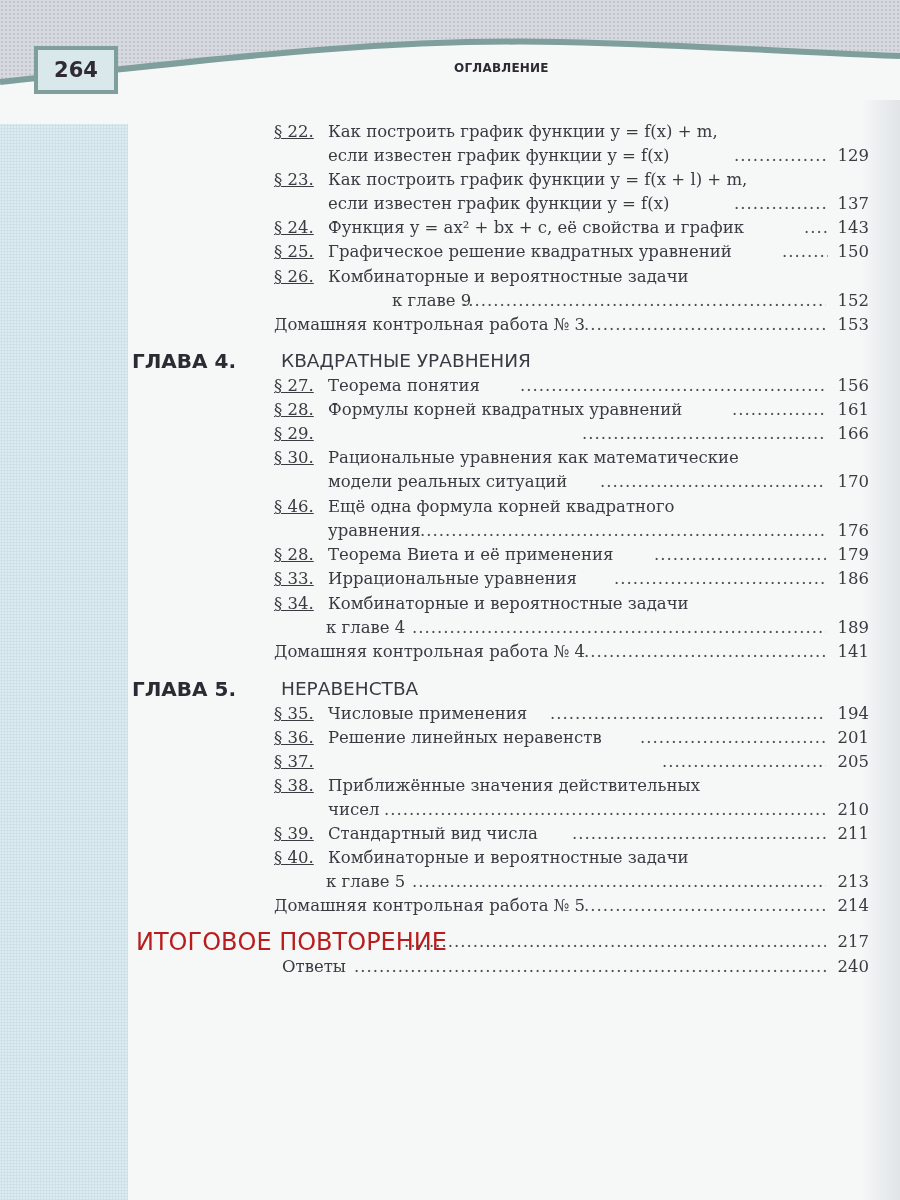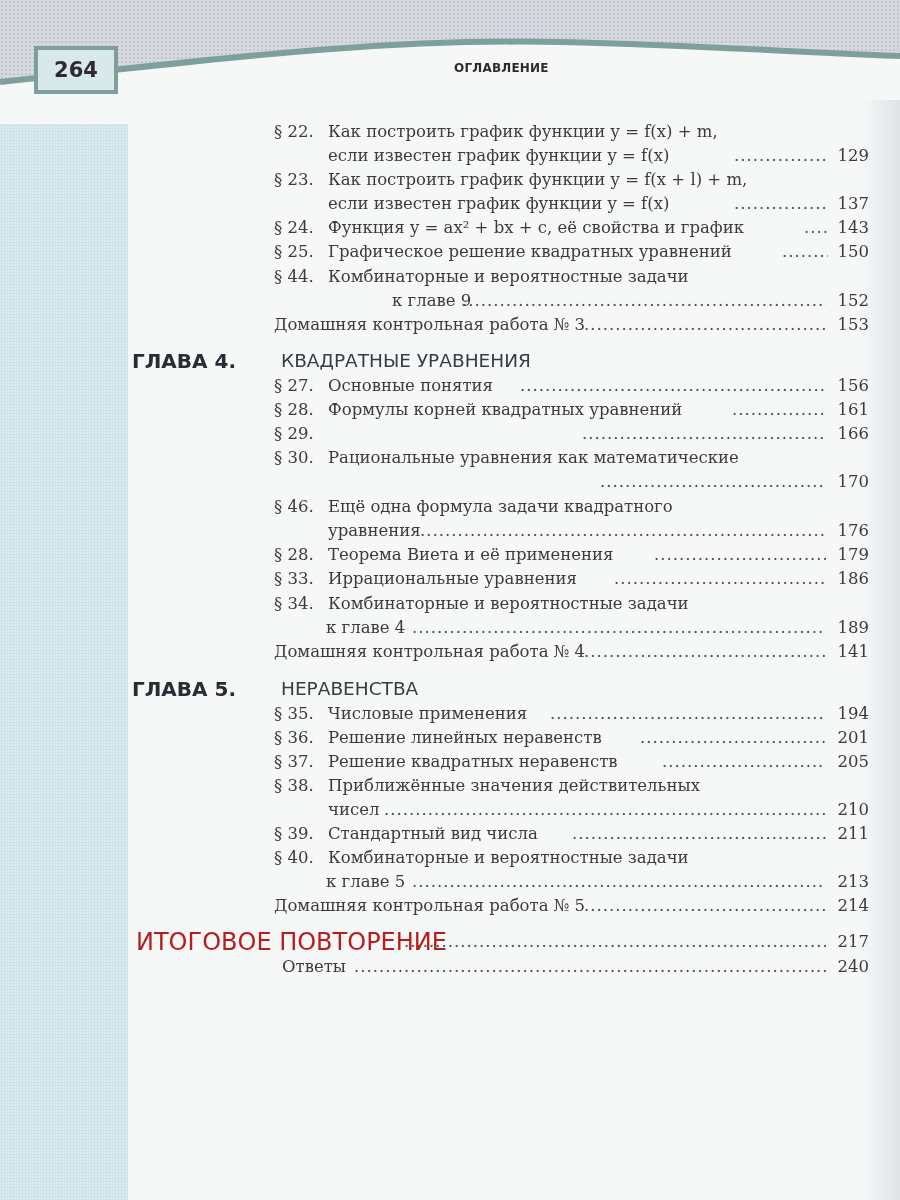--- a/index.html
+++ b/index.html
@@ -29,21 +29,21 @@
       position: absolute; left: 0; top: 124px; width: 128px; height: 1076px;
       background: #dcecf1;
       background-image: radial-gradient(#cfe1e8 1px, transparent 1.2px);
       background-size: 3px 3px;
     }
     .page-shade { position: absolute; right: 0; top: 100px; width: 40px; height: 1100px;
       background: linear-gradient(to right, rgba(230,233,236,0), rgba(222,226,230,0.9)); }
 
     .toc { position: absolute; left: 0; top: 0; width: 900px; }
     .row { position: absolute; left: 0; width: 900px; height: 24px; font-size: 16.5px; line-height: 24px; white-space: nowrap; }
-    .num { position: absolute; left: 274px; }
+    .num { position: absolute; left: 274px; text-decoration: underline; }
     .txt { position: absolute; }
     .leader { position: absolute; overflow: hidden; color: #4a4a50; letter-spacing: 1px; }
     .page { position: absolute; left: 833px; width: 36px; text-align: right; }
     .chapter { position: absolute; font-family: "DejaVu Sans", sans-serif; font-size: 20px; line-height: 24px; white-space: nowrap; }
     .ch-label { left: 132px; font-weight: bold; color: #2b2b33; }
     .ch-title { left: 281px; color: #3a3a44; font-size: 18.5px; }
     .final { left: 136px; color: #b91c1c; font-size: 24px; }
   </style>
 </head>
 <body>
@@ -89,66 +89,67 @@
   </div>
 
   <div class="row" style="top:240px">
     <span class="num">§ 25.</span>
     <span class="txt" style="left:328px">Графическое решение квадратных уравнений</span>
     <span class="leader" style="left:782px;width:46px">............................................................................................................</span>
     <span class="page">150</span>
   </div>
 
   <div class="row" style="top:265px">
-    <span class="num">§ 44.</span>
+    <span class="num">§ 26.</span>
     <span class="txt" style="left:328px">Комбинаторные и вероятностные задачи</span>
   </div>
   <div class="row" style="top:289px">
     <span class="txt" style="left:392px">к главе 9</span>
     <span class="leader" style="left:394px;width:432px;padding-left:0;text-indent:68px">............................................................................................................</span>
     <span class="page">152</span>
   </div>
 
   <div class="row" style="top:313px">
     <span class="txt" style="left:274px">Домашняя контрольная работа № 3</span>
     <span class="leader" style="left:584px;width:242px">............................................................................................................</span>
     <span class="page">153</span>
   </div>
 
   <div class="chapter ch-label" style="top:349px">ГЛАВА 4.</div>
   <div class="chapter ch-title" style="top:349px">КВАДРАТНЫЕ УРАВНЕНИЯ</div>
 
   <div class="row" style="top:374px">
     <span class="num">§ 27.</span>
-    <span class="txt" style="left:328px">Основные понятия</span>
+    <span class="txt" style="left:328px">Теорема понятия</span>
     <span class="leader" style="left:520px;width:306px">............................................................................................................</span>
     <span class="page">156</span>
   </div>
   <div class="row" style="top:398px">
     <span class="num">§ 28.</span>
     <span class="txt" style="left:328px">Формулы корней квадратных уравнений</span>
     <span class="leader" style="left:732px;width:94px">............................................................................................................</span>
     <span class="page">161</span>
   </div>
   <div class="row" style="top:422px">
     <span class="num">§ 29.</span>
     <span class="leader" style="left:582px;width:244px">............................................................................................................</span>
     <span class="page">166</span>
   </div>
   <div class="row" style="top:446px">
     <span class="num">§ 30.</span>
     <span class="txt" style="left:328px">Рациональные уравнения как математические</span>
   </div>
   <div class="row" style="top:470px">
+    <span class="txt" style="left:328px">модели реальных ситуаций</span>
     <span class="leader" style="left:600px;width:226px">............................................................................................................</span>
     <span class="page">170</span>
   </div>
   <div class="row" style="top:495px">
     <span class="num">§ 46.</span>
-    <span class="txt" style="left:328px">Ещё одна формула задачи квадратного</span>
+    <span class="txt" style="left:328px">Ещё одна формула корней квадратного</span>
   </div>
   <div class="row" style="top:519px">
     <span class="txt" style="left:328px">уравнения</span>
     <span class="leader" style="left:420px;width:406px">............................................................................................................</span>
     <span class="page">176</span>
   </div>
   <div class="row" style="top:543px">
     <span class="num">§ 28.</span>
     <span class="txt" style="left:328px">Теорема Виета и её применения</span>
     <span class="leader" style="left:654px;width:172px">............................................................................................................</span>
@@ -185,21 +186,20 @@
     <span class="page">194</span>
   </div>
   <div class="row" style="top:726px">
     <span class="num">§ 36.</span>
     <span class="txt" style="left:328px">Решение линейных неравенств</span>
     <span class="leader" style="left:640px;width:186px">............................................................................................................</span>
     <span class="page">201</span>
   </div>
   <div class="row" style="top:750px">
     <span class="num">§ 37.</span>
-    <span class="txt" style="left:328px">Решение квадратных неравенств</span>
     <span class="leader" style="left:662px;width:164px">............................................................................................................</span>
     <span class="page">205</span>
   </div>
   <div class="row" style="top:774px">
     <span class="num">§ 38.</span>
     <span class="txt" style="left:328px">Приближённые значения действительных</span>
   </div>
   <div class="row" style="top:798px">
     <span class="txt" style="left:328px">чисел</span>
     <span class="leader" style="left:384px;width:442px">............................................................................................................</span>

